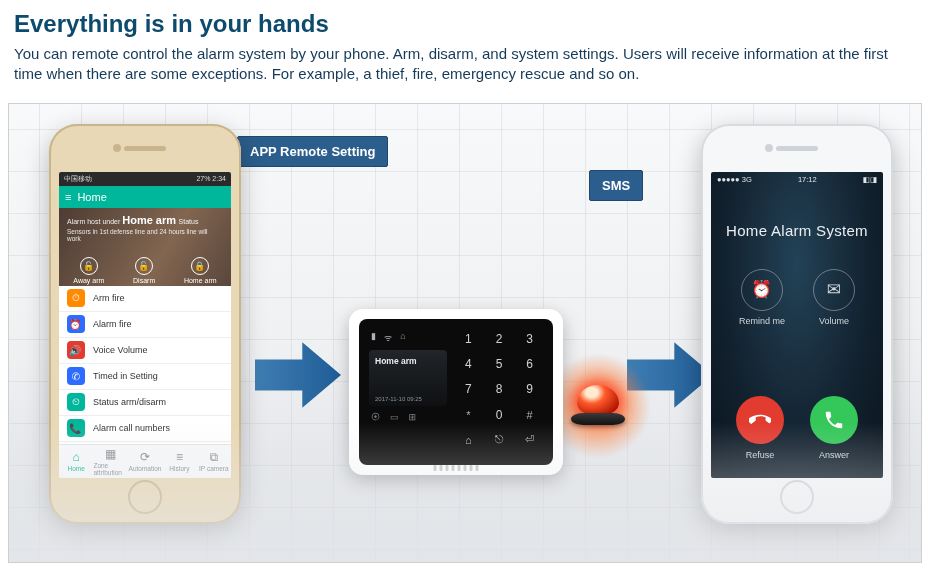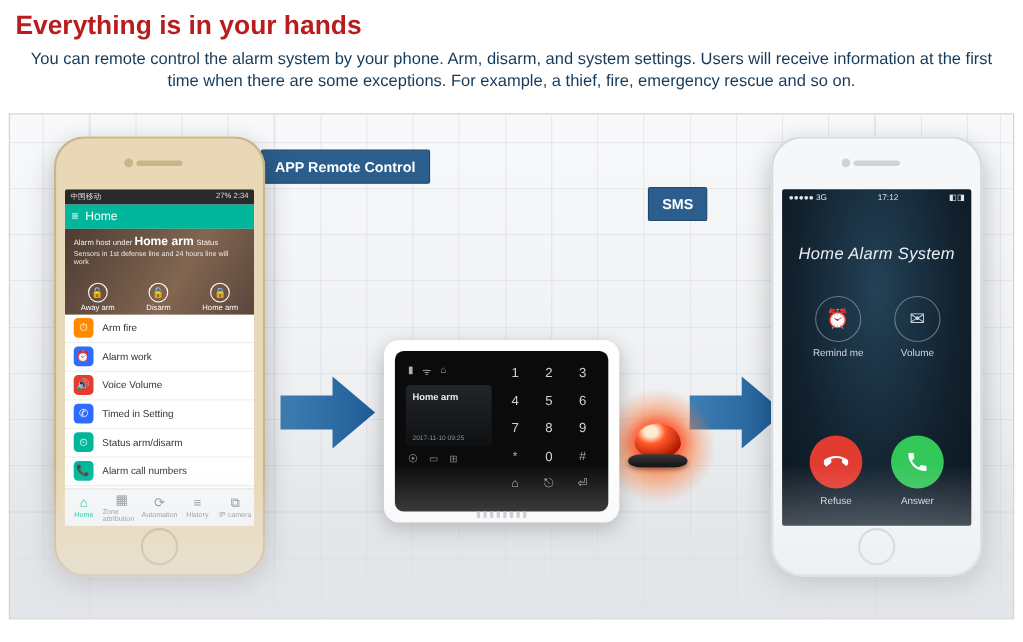--- a/index.html
+++ b/index.html
@@ -1,20 +1,20 @@
 <!DOCTYPE html>
 <html><head>
 <meta charset="utf-8">
 <style>
   * { box-sizing: border-box; margin: 0; padding: 0; }
   body { width: 930px; height: 584px; font-family: Arial, Helvetica, sans-serif; background: #fff; overflow: hidden; }
 
   .header { padding: 10px 14px 8px; }
-  .title { font-size: 24px; font-weight: 700; color: #b91c1c; margin-bottom: 6px; }
-  .subtitle { font-size: 15px; line-height: 1.35; color: #163a5a; text-align: center; }
+  .title { font-size: 24px; font-weight: 700; color: #0c4a6e; margin-bottom: 6px; }
+  .subtitle { font-size: 15px; line-height: 1.35; color: #163a5a; }
 
   .stage-wrap { position: relative; border: 1px solid #cfcfcf; margin: 10px 8px 0; height: 460px;
     background:
       repeating-linear-gradient(0deg, rgba(200,200,210,.35) 0 1px, transparent 1px 42px),
       repeating-linear-gradient(90deg, rgba(200,200,210,.35) 0 1px, transparent 1px 42px),
       linear-gradient(180deg,#f8f9fa 0%, #eef0f2 55%, #dcdfe3 100%);
     background-position: 0 -12px, -12px 0, 0 0;
     perspective: 800px;
   }
   .floor-fade { position:absolute; left:0; right:0; bottom:0; height:140px; background: linear-gradient(180deg, rgba(255,255,255,0) 0%, rgba(230,232,236,.7) 100%); pointer-events:none; }
@@ -75,21 +75,21 @@
 
   
   .phone2 { position:absolute; right:28px; top:20px; width:192px; height:400px; border-radius:28px;
     background:#f6f7f8; box-shadow: inset 0 0 0 2px #d7dadf, 0 8px 24px rgba(0,0,0,.25); padding:48px 10px 46px;}
   .phone2 .speaker { position:absolute; left:50%; top:22px; transform:translateX(-50%); width:42px; height:5px; background:#cfd3d8; border-radius:3px;}
   .phone2 .cam { position:absolute; left:64px; top:20px; width:8px; height:8px; background:#cfd3d8; border-radius:50%;}
   .phone2 .homebtn { position:absolute; left:50%; bottom:10px; transform:translateX(-50%); width:34px; height:34px; border-radius:50%; border:2px solid #d1d5da;}
   .p2screen { width:100%; height:100%; background:radial-gradient(ellipse at 50% 30%, #234257 0%, #12212e 60%, #0b1620 100%); border-radius:2px; color:#e9eef3; display:flex; flex-direction:column; overflow:hidden;}
   .p2status { height:16px; display:flex; justify-content:space-between; align-items:center; padding:0 6px; font-size:7.5px; color:#dfe6ec;}
   .p2hero { flex:0 0 auto; text-align:center; padding:34px 6px 30px;}
-  .p2hero .name { font-size:15px; font-weight:500; letter-spacing:.3px;font-style:italic;}
+  .p2hero .name { font-size:15px; font-weight:500; letter-spacing:.3px;}
   .p2actions { display:flex; justify-content:space-around; padding:0 14px 12px;}
   .p2actions .col { display:flex; flex-direction:column; align-items:center; gap:5px; font-size:9px; color:#cfd7dd;}
   .p2actions .iconring { width:42px; height:42px; border-radius:50%; border:1.5px solid rgba(255,255,255,.35); display:flex; align-items:center; justify-content:center; font-size:17px;}
   .p2calls { margin-top:auto; display:flex; justify-content:space-around; padding:0 12px 18px;}
   .p2calls .col { display:flex; flex-direction:column; align-items:center; gap:6px; font-size:9px; color:#cfd7dd;}
   .p2calls .cbtn { width:48px; height:48px; border-radius:50%; display:flex; align-items:center; justify-content:center;}
   .p2calls .refuse { background:#e23b30;}
   .p2calls .answer { background:#34c759;}
   .p2calls svg { width:22px; height:22px; }
 
@@ -97,21 +97,21 @@
 </head>
 <body>
 
 <div class="header">
   <div class="title">Everything is in your hands</div>
   <div class="subtitle">You can remote control the alarm system by your phone. Arm, disarm, and system settings. Users will receive information at the first time when there are some exceptions. For example, a thief, fire, emergency rescue and so on.</div>
 </div>
 
 <div class="stage-wrap">
 
-  <div class="badge" style="left:228px; top:32px;">APP Remote Control</div>
+  <div class="badge" style="left:228px; top:32px;">APP Remote Setting</div>
   <div class="badge" style="left:580px; top:66px;">SMS</div>
 
   <div class="arrow" style="left:244px; top:228px;">
     <svg viewBox="0 0 100 100">
         <defs>
           <linearGradient id="ga1" x1="0" x2="1">
             <stop offset="0" stop-color="#3f7eb3"></stop>
             <stop offset="1" stop-color="#1f5c96"></stop>
           </linearGradient>
         </defs>
@@ -171,21 +171,21 @@
             </div>
           </div>
       </div>
       <div class="p1list" id="p1list">
           <div class="p1row">
             <div class="ic" style="background:#ff8a00">⏱</div>
             <span>Arm fire</span>
           </div>
           <div class="p1row">
             <div class="ic" style="background:#2e6cff">⏰</div>
-            <span>Alarm work</span>
+            <span>Alarm fire</span>
           </div>
           <div class="p1row">
             <div class="ic" style="background:#e23b30">🔊</div>
             <span>Voice Volume</span>
           </div>
           <div class="p1row">
             <div class="ic" style="background:#2e6cff">✆</div>
             <span>Timed in Setting</span>
           </div>
           <div class="p1row">

